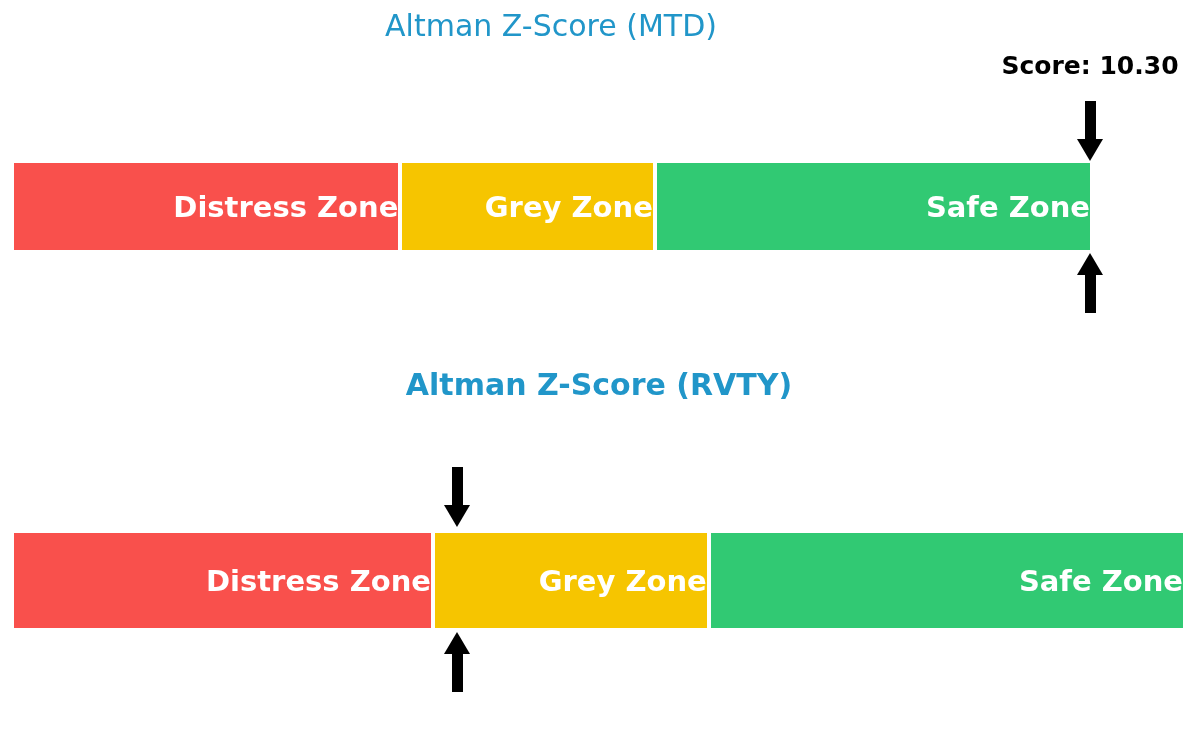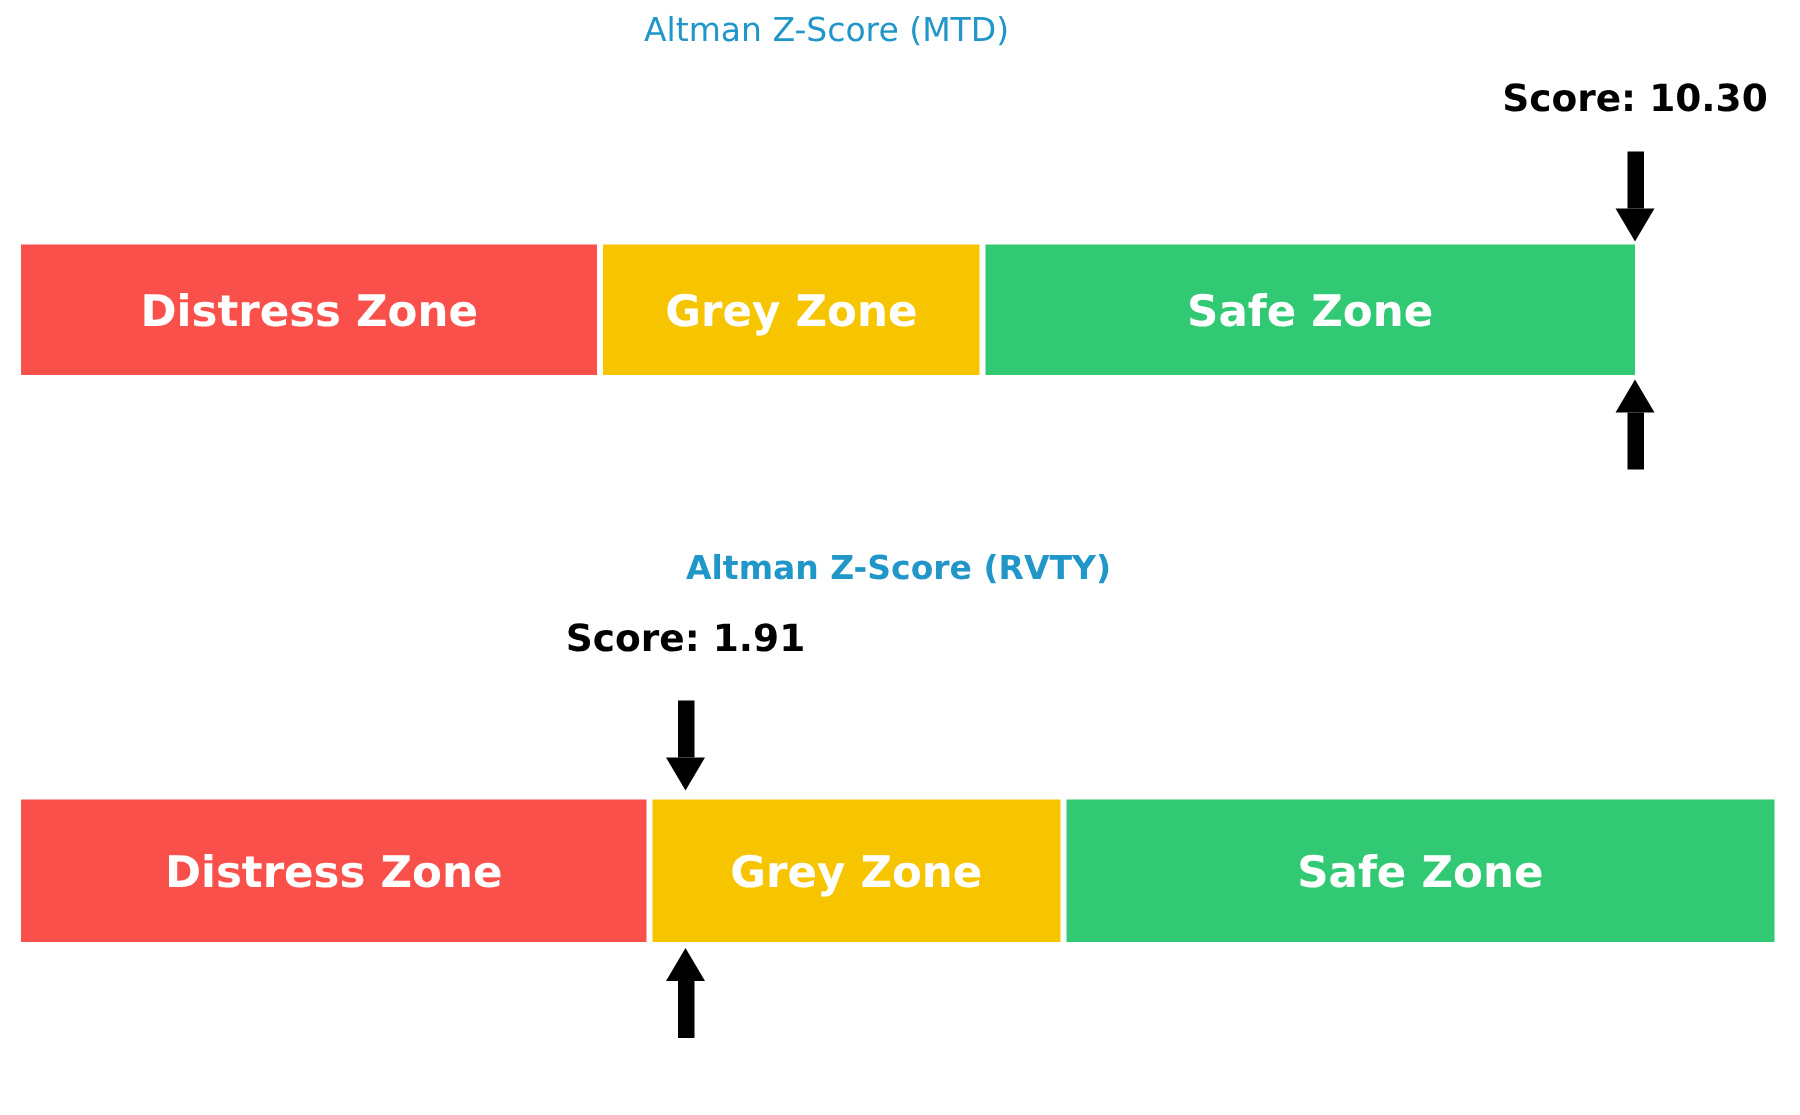--- a/index.html
+++ b/index.html
@@ -3,34 +3,34 @@
 <meta charset="utf-8">
 <style>
   html,body { margin:0; padding:0; background:#ffffff; }
   .canvas {
     position:relative; width:1200px; height:743px; background:#ffffff;
     font-family:"DejaVu Sans", sans-serif; overflow:hidden;
   }
   .chart { position:absolute; inset:0; }
   .chart-title {
     position:absolute; transform:translateX(-50%);
-    font-size:22px; font-weight:400; white-space:nowrap;
+    font-size:30px; font-weight:400; white-space:nowrap;
   }
   #chart-mtd  .chart-title { left:551px; top:8px; }
   #chart-rvty .chart-title { left:599px; top:367px;font-weight:bold; }
   .score-label {
     position:absolute; transform:translateX(-50%);
     font-size:25px; font-weight:bold; color:#000; white-space:nowrap;
   }
   #chart-mtd  .score-label { top:51px; }
   #chart-rvty .score-label { top:411px; }
   .bar { position:absolute; display:flex; gap:4px; }
   #chart-mtd  .bar { left:14px; top:163px; width:1076px; height:87px; }
   #chart-rvty .bar { left:14px; top:533px; width:1169px; height:95px; }
-  .segment { display:flex; align-items:center; justify-content:center; min-width:0; }
+  .segment { display:flex; align-items:center; justify-content:flex-end; min-width:0; }
   .segment .zone-label {
     color:#ffffff; font-weight:bold; font-size:29px; white-space:nowrap;
   }
   .arrow {
     position:absolute; transform:translateX(-50%);
     display:flex; flex-direction:column; align-items:center;
   }
   .arrow-shaft { width:11px; height:38px; background:#000; }
   .arrow-head-down {
     width:0; height:0;
@@ -71,21 +71,20 @@
         </div>
       </div>
     <div class="arrow arrow-up" style="left: 1090px;">
       <div class="arrow-head-up"></div>
       <div class="arrow-shaft"></div>
     </div>
   </section>
 
   <section class="chart" id="chart-rvty">
     <div class="chart-title" style="color: rgb(33, 150, 201);">Altman Z-Score (RVTY)</div>
-    <div class="score-label" style="left: 457.014px;">Score: 1.91</div>
     <div class="arrow arrow-down" style="left: 457.014px;">
       <div class="arrow-shaft"></div>
       <div class="arrow-head-down"></div>
     </div>
     <div class="bar">
         <div class="segment" style="flex: 1.81 1 0px; background: rgb(249, 80, 76);">
           <span class="zone-label">Distress Zone</span>
         </div>
         <div class="segment" style="flex: 1.18 1 0px; background: rgb(246, 197, 0);">
           <span class="zone-label">Grey Zone</span>

